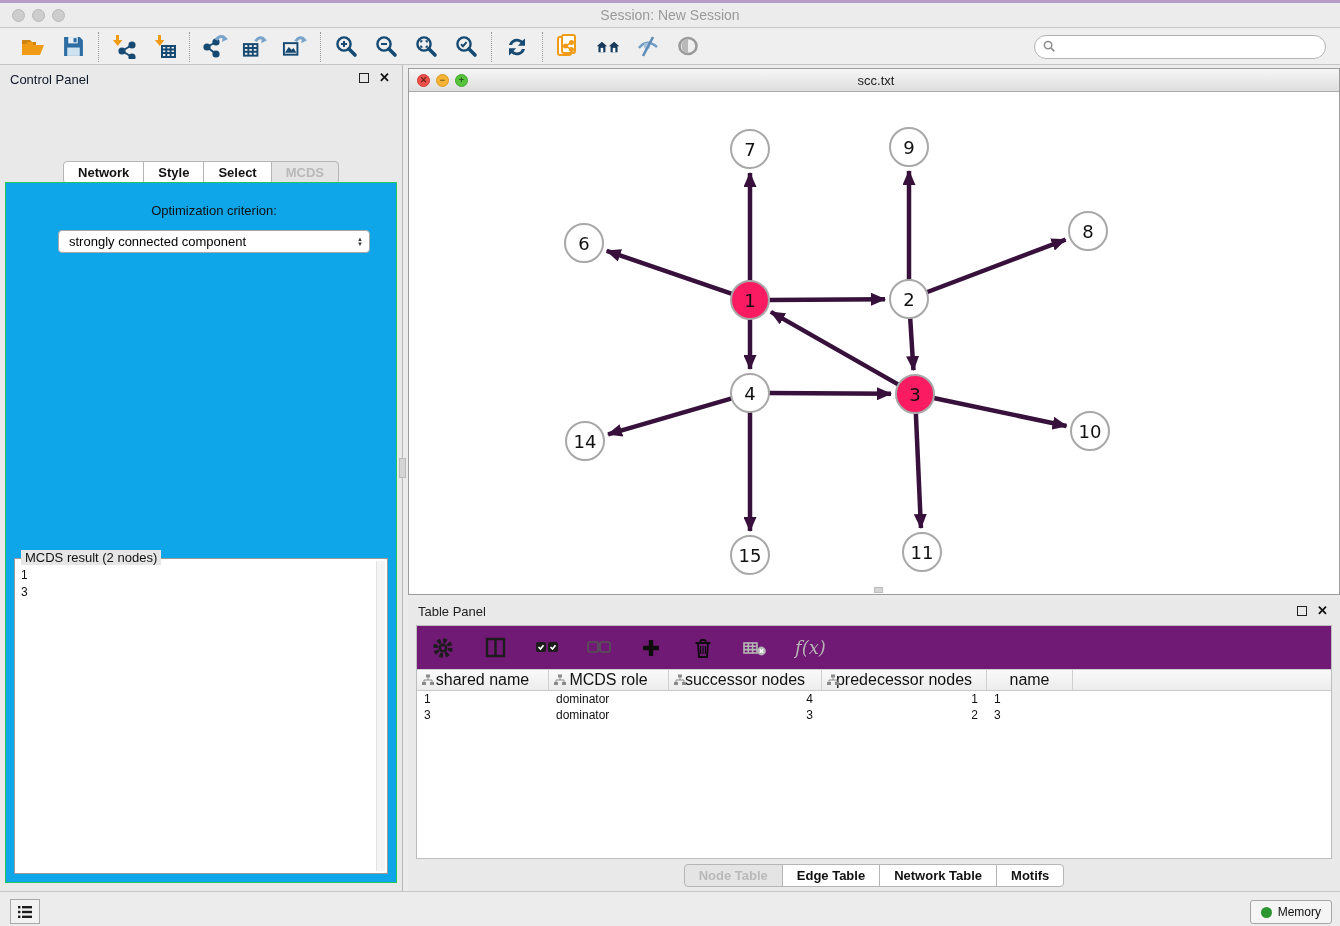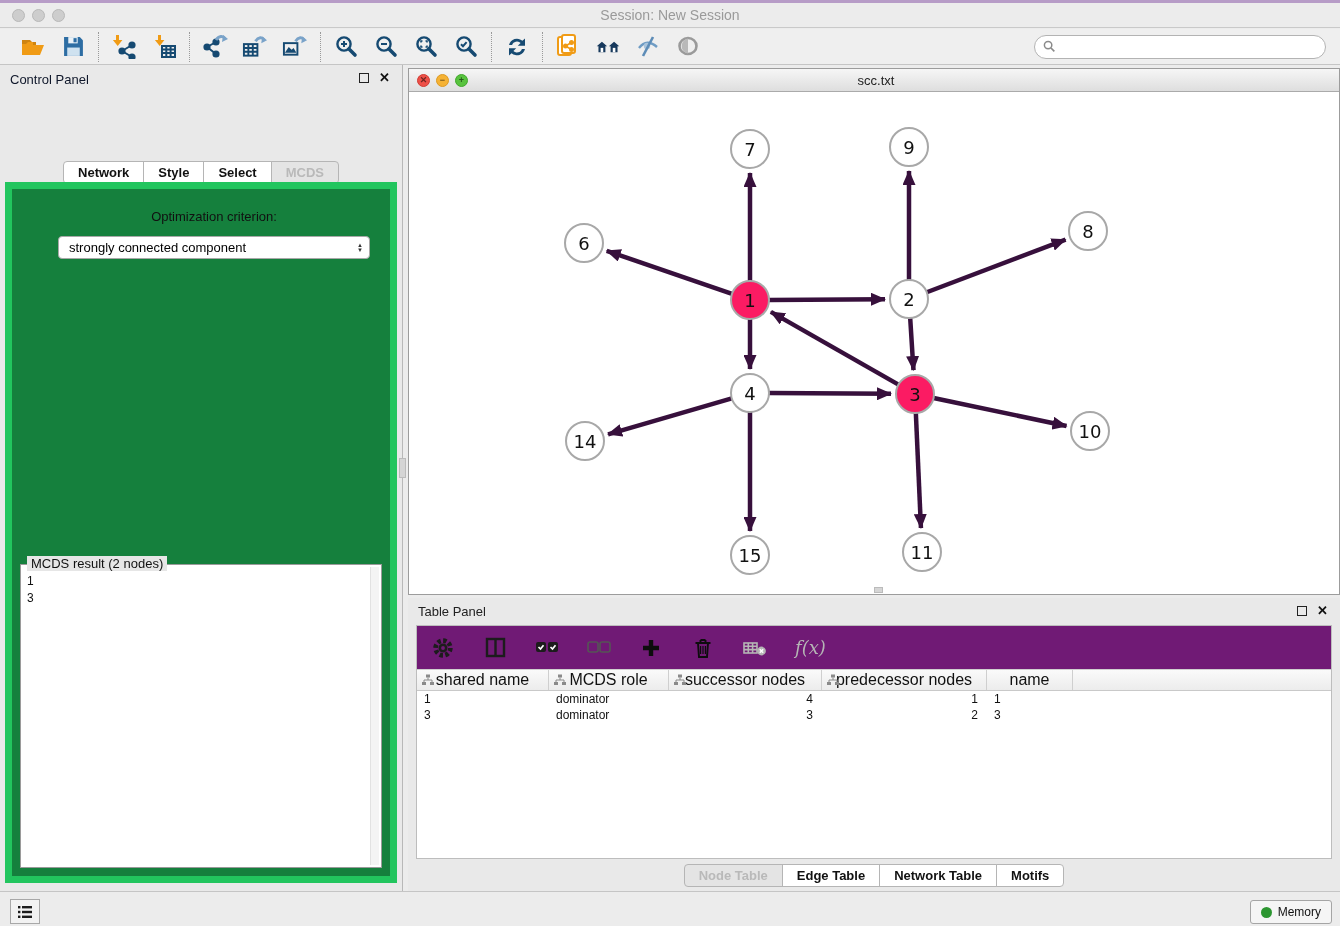--- a/index.html
+++ b/index.html
@@ -32,22 +32,22 @@
   .cp-title{position:absolute;left:10px;top:7px;font-size:13px;color:#0f172a;}
   .float-ico{position:absolute;top:8px;width:10px;height:10px;border:1.6px solid #222;cursor:pointer;}
   .close-ico{position:absolute;top:5px;font-size:13px;font-weight:bold;color:#111;cursor:pointer;}
   .cp-head .float-ico{right:33px;} .cp-head .close-ico{right:12px;}
   .tabsrow{position:absolute;left:0;right:0;top:96px;display:flex;justify-content:center;}
   .ctab{border:1px solid #b5b5b5;background:#fff;color:#111;font-size:13px;font-weight:600;
         padding:3px 14px;cursor:pointer;margin-left:-1px;}
   .ctab:first-child{border-top-left-radius:4px;border-bottom-left-radius:4px;margin-left:0;}
   .ctab:last-child{border-top-right-radius:4px;border-bottom-right-radius:4px;}
   .ctab.active{background:#e4e4e4;color:#b9b9b9;}
-  .cp-body{position:absolute;left:5px;right:5px;top:117px;bottom:8px;background:#15803d;
-           border:7px solid #22c55e;padding-left:26px;}
+  .cp-body{position:absolute;left:5px;right:5px;top:117px;bottom:8px;background:#0ea5e9;
+           border:1px solid #22c55e;padding-left:26px;}
   .opt-label{margin-top:20px;text-align:center;font-size:13px;color:#111;}
   .opt-select{margin:12px auto 0;width:312px;height:23px;background:#fff;border:1px solid #a8a8a8;
               border-radius:4px;display:flex;align-items:center;padding:0 6px 0 10px;font-size:13px;cursor:pointer;}
   .opt-select .val{flex:1;}
   .spin{display:flex;flex-direction:column;font-size:6px;line-height:5px;color:#333;}
   .btnrow{display:flex;justify-content:center;gap:14px;margin-top:13px;}
   .pbtn{background:#fdfdfd;border:1px solid #a8a8a8;border-radius:4px;font-size:13px;
         padding:3px 18px;cursor:pointer;color:#111;}
   .result-fs{position:absolute;left:8px;right:8px;top:375px;bottom:8px;border:1px solid #9a9a9a;
              background:#fff;}

